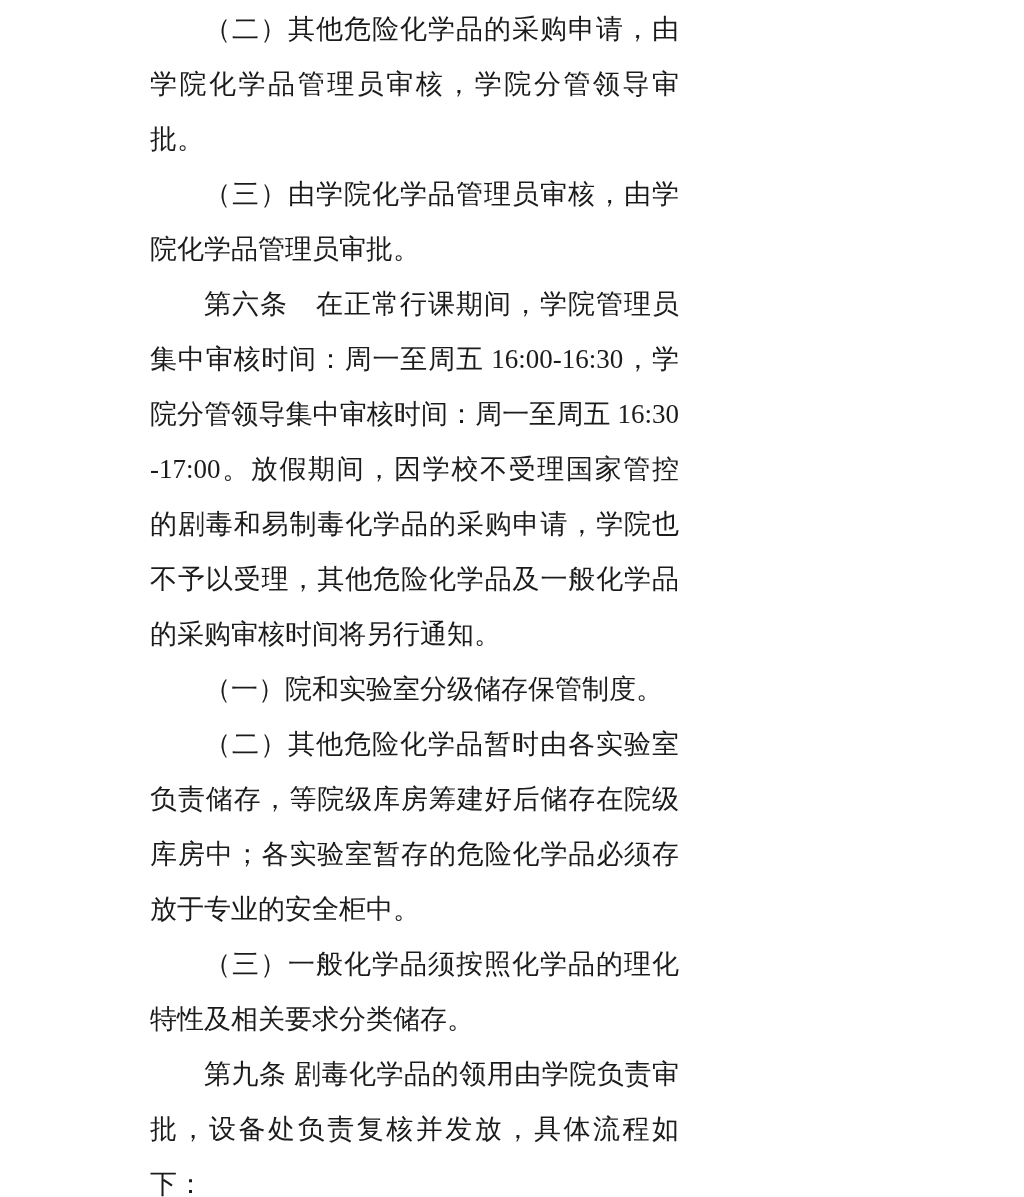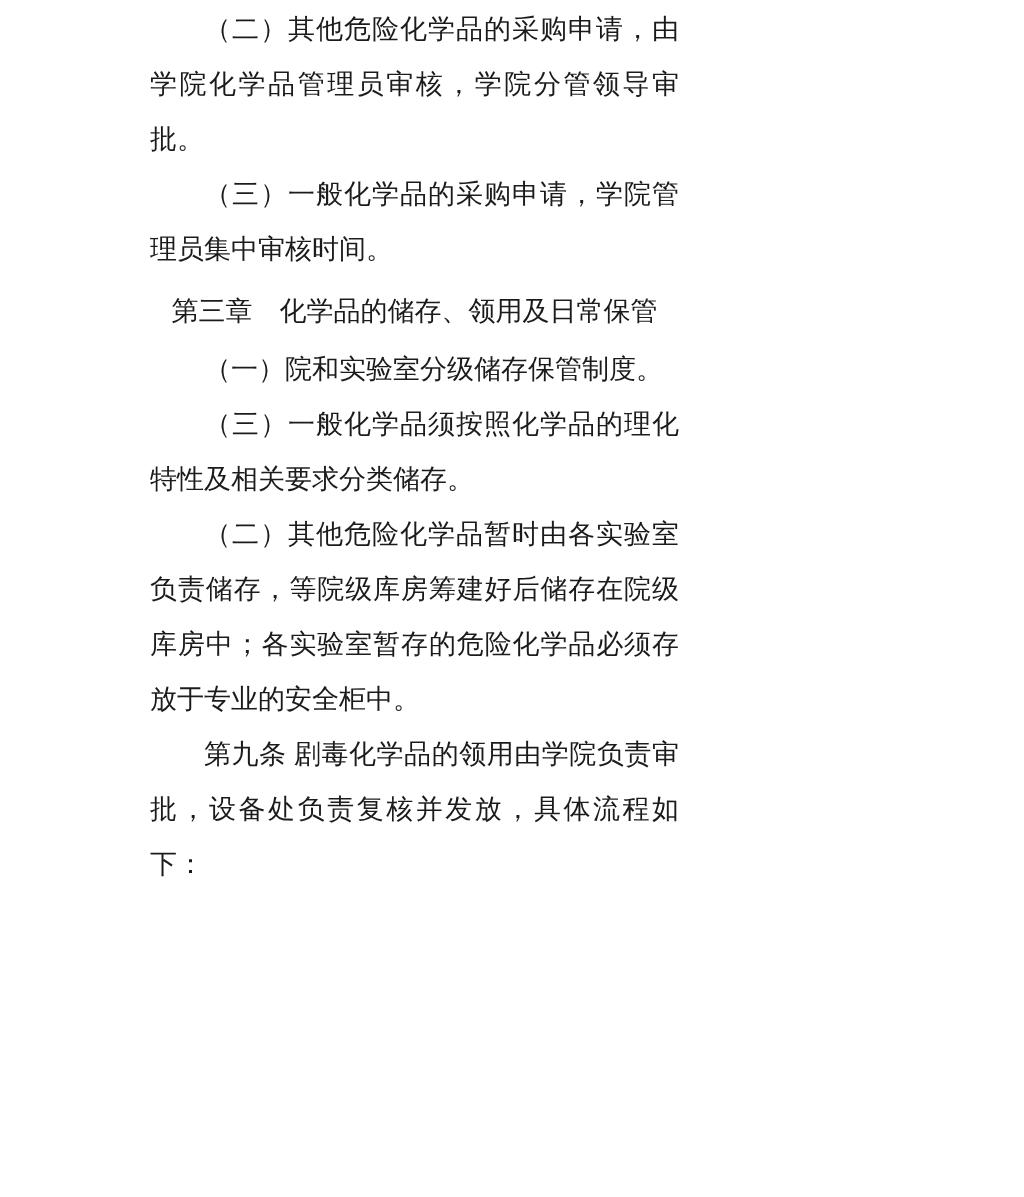--- a/index.html
+++ b/index.html
@@ -36,20 +36,20 @@
     text-indent: 0;
     margin-top: 7px;
     margin-bottom: 3px;
   }
 </style>
 </head>
 <body>
 
 <div class="page">
   <p class="indent">（二）其他危险化学品的采购申请，由学院化学品管理员审核，学院分管领导审批。</p>
-  <p class="indent">（三）一般化学品的采购申请，学院管理员集中审核时间。</p>
-  <p class="heading">第三章　化学品的储存、领用及日常保管</p>
+  <p class="indent">（三）由学院化学品管理员审核，由学院化学品管理员审批。</p>
+  <p class="indent">第六条　在正常行课期间，学院管理员集中审核时间：周一至周五 16:00-16:30，学院分管领导集中审核时间：周一至周五 16:30-17:00。放假期间，因学校不受理国家管控的剧毒和易制毒化学品的采购申请，学院也不予以受理，其他危险化学品及一般化学品的采购审核时间将另行通知。</p>
   <p class="indent">（一）院和实验室分级储存保管制度。</p>
+  <p class="indent">（二）其他危险化学品暂时由各实验室负责储存，等院级库房筹建好后储存在院级库房中；各实验室暂存的危险化学品必须存放于专业的安全柜中。</p>
   <p class="indent">（三）一般化学品须按照化学品的理化特性及相关要求分类储存。</p>
-  <p class="indent">（二）其他危险化学品暂时由各实验室负责储存，等院级库房筹建好后储存在院级库房中；各实验室暂存的危险化学品必须存放于专业的安全柜中。</p>
   <p class="indent">第九条 剧毒化学品的领用由学院负责审批，设备处负责复核并发放，具体流程如下：</p>
 
 </div>
 
 </body></html>

